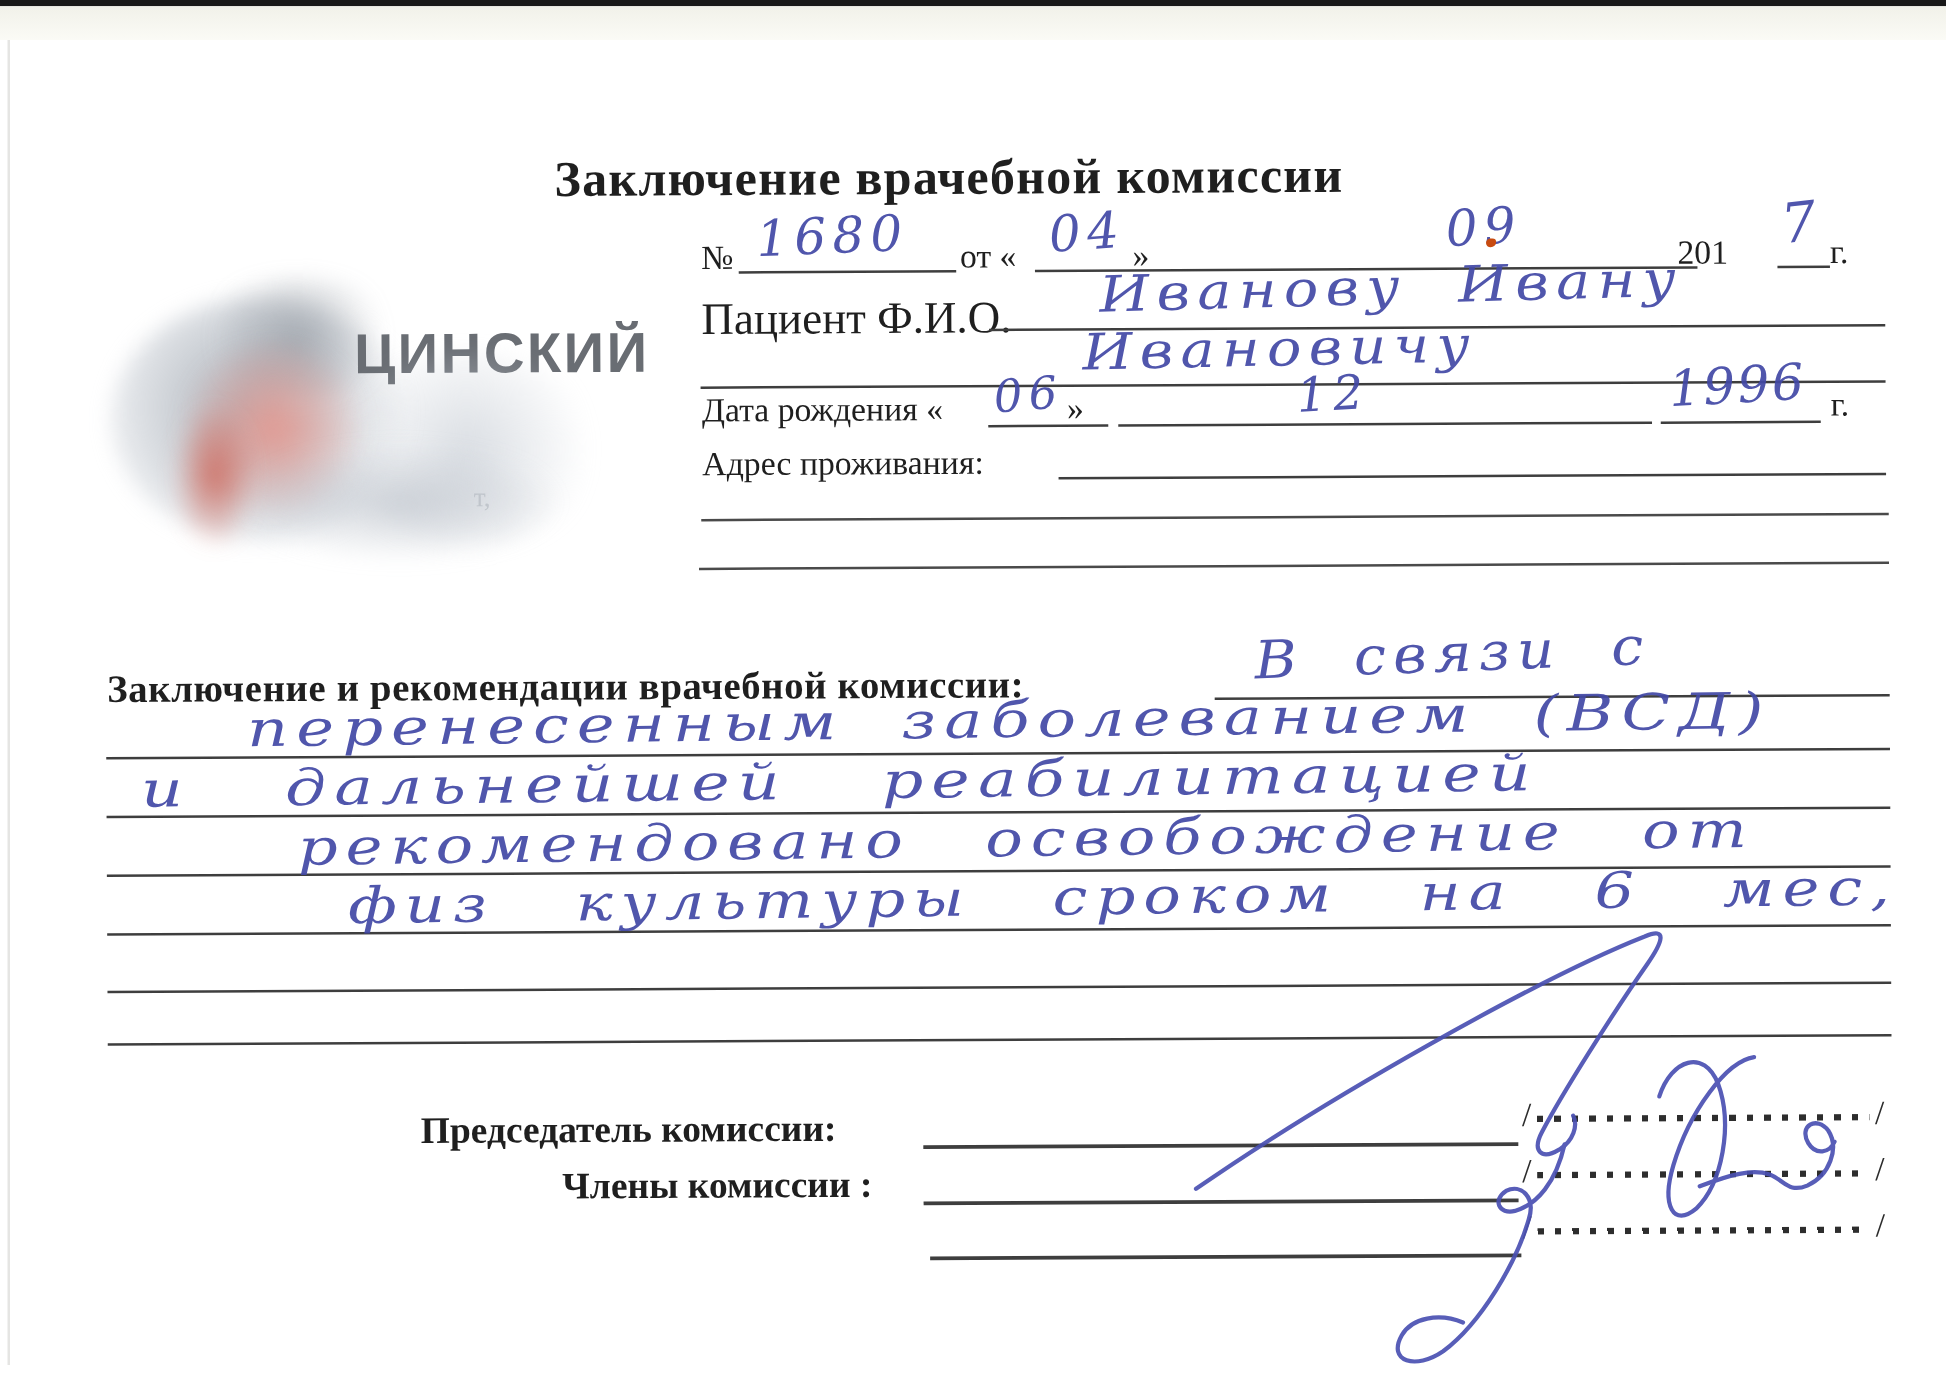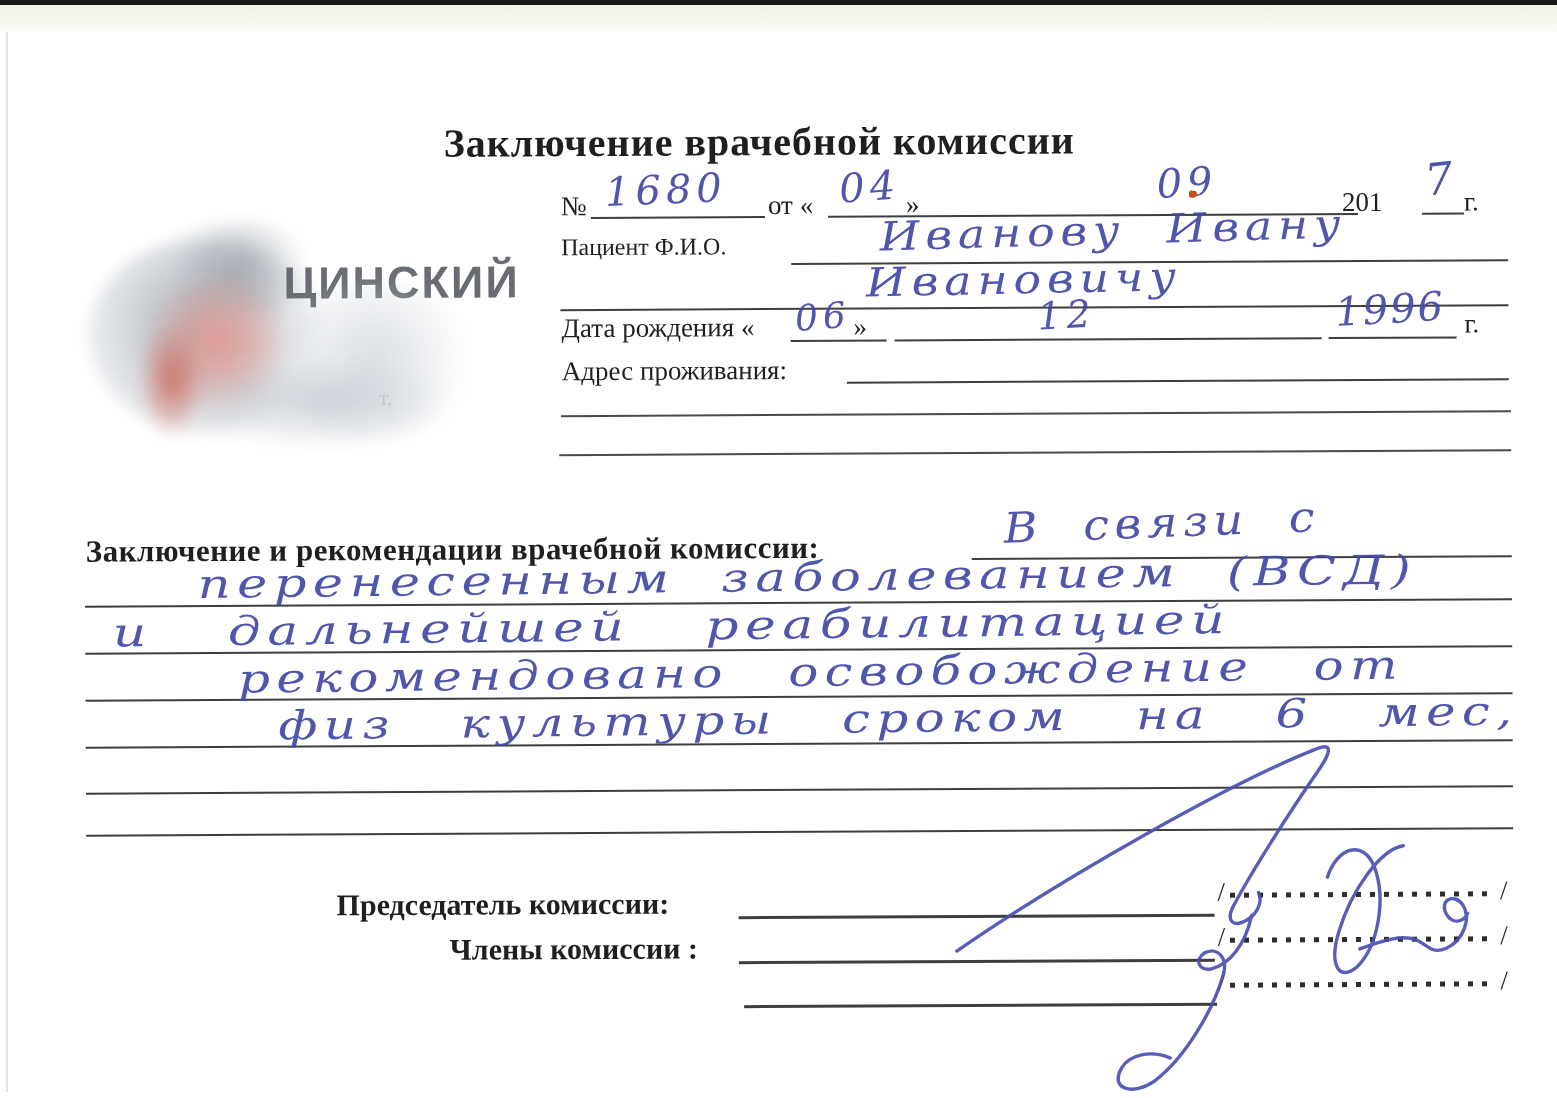--- a/index.html
+++ b/index.html
@@ -74,21 +74,21 @@
   <span class="lbl" style="left:770px;top:190px;font-size:27px;">от «</span>
   <div class="rule" style="left:830px;top:216px;width:530px;"></div>
   <span class="hw" style="left:843px;top:166px;font-size:40px;transform:rotate(-4deg);">04</span>
   <span class="lbl" style="left:908px;top:190px;font-size:27px;">»</span>
   <span class="hw" style="left:1160px;top:163px;font-size:40px;transform:rotate(-3deg);">09</span>
   <span class="lbl" style="left:1344px;top:190px;font-size:27px;font-family:Liberation Serif, serif;">201</span>
   <div class="rule" style="left:1424px;top:216px;width:42px;"></div>
   <span class="hw" style="left:1430px;top:158px;font-size:44px;transform:rotate(-6deg);">7</span>
   <span class="lbl" style="left:1466px;top:190px;font-size:27px;">г.</span>
 
-  <span class="lbl" style="left:563px;top:233px;font-size:24px;">Пациент Ф.И.О.</span>
+  <span class="lbl" style="left:563px;top:233px;font-size:36px;">Пациент Ф.И.О.</span>
   <div class="rule" style="left:793px;top:263px;width:717px;"></div>
   <span class="hw" style="left:882px;top:214px;font-size:40px;transform:scaleX(1.15) rotate(-1.5deg);">Иванову Ивану</span>
   <div class="rule" style="left:562px;top:308px;width:948px;"></div>
   <span class="hw" style="left:868px;top:260px;font-size:40px;transform:scaleX(1.15) rotate(-1deg);">Ивановичу</span>
 
   <span class="lbl" style="left:563px;top:312px;font-size:27px;">Дата рождения «</span>
   <span class="hw" style="left:798px;top:298px;font-size:36px;transform:rotate(-4deg);">06</span>
   <span class="lbl" style="left:855px;top:312px;font-size:27px;">»</span>
   <div class="rule" style="left:792px;top:340px;width:96px;"></div>
   <div class="rule" style="left:896px;top:340px;width:427px;"></div>

